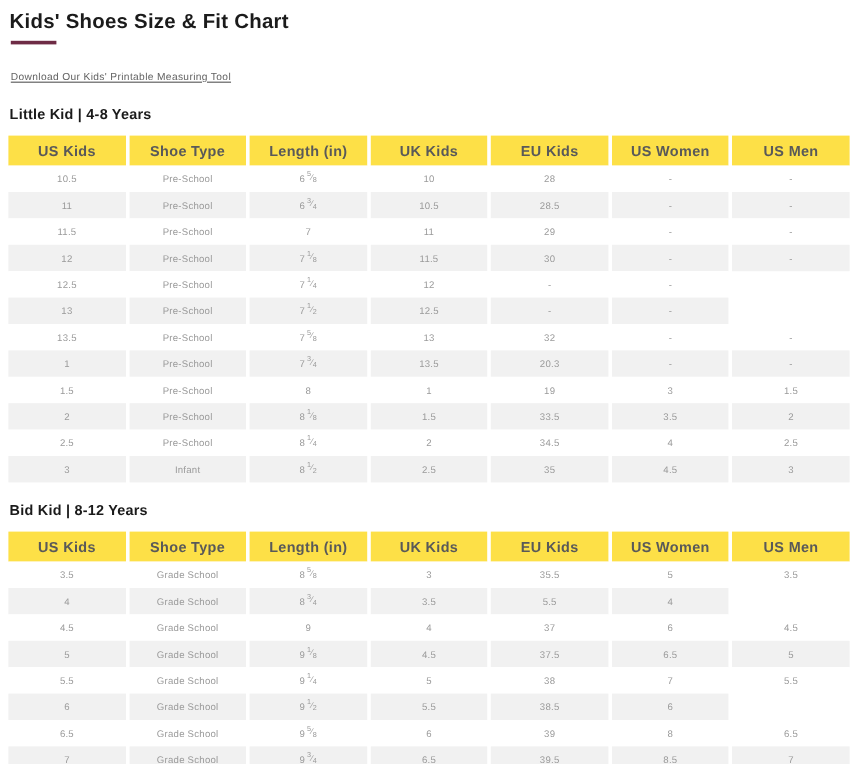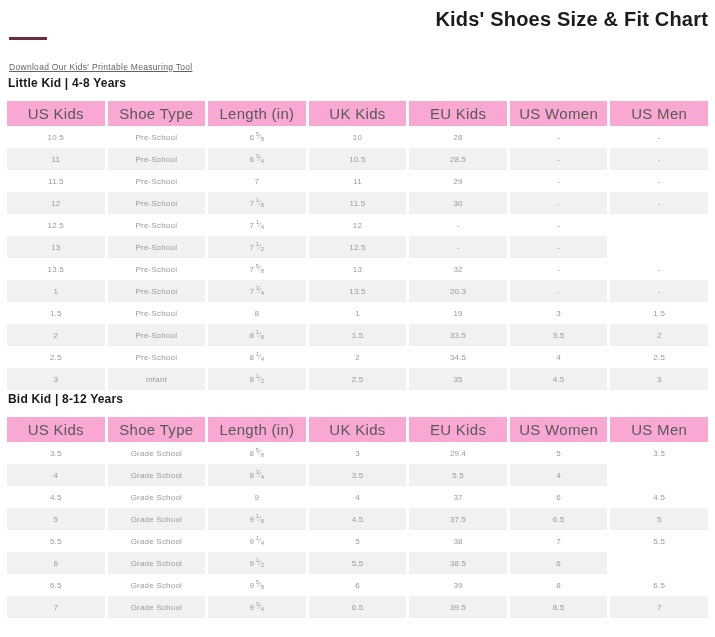--- a/index.html
+++ b/index.html
@@ -4,50 +4,50 @@
 <style>
   html,body { margin:0; padding:0; background:#ffffff; }
   body {
     width:715px; height:637px; overflow:hidden;
     font-family:"Liberation Sans", sans-serif;
     -webkit-font-smoothing:antialiased;
   }
   .wrap { padding:4px 7px 0 7px; }
 
   .page-title {
-    font-size:20px; font-weight:bold; color:#1b1b1b;
-    margin:4px 0 0 1px; letter-spacing:.2px;text-align:right;
+    font-size:17px; font-weight:bold; color:#1b1b1b;
+    margin:4px 0 0 1px; letter-spacing:.2px;
   }
   .accent-bar { width:38px; height:3px; margin:6px 0 0 2px; }
 
   .dl-link {
     display:inline-block; margin:22px 0 0 2px;
     font-size:8.5px; color:#636363; letter-spacing:.3px;
     text-decoration:underline; cursor:pointer;text-align:center;
   }
 
   .sec-heading {
     font-size:12px; font-weight:bold; color:#1b1b1b;
-    margin:2px 0 11px 1px; letter-spacing:.2px;
+    margin:16px 0 11px 1px; letter-spacing:.2px;
   }
 
   .size-table { width:701px; }
   .t-row {
     display:grid; grid-template-columns:repeat(7,1fr);
     column-gap:3px;
   }
   .c {
     display:flex; align-items:center; justify-content:center;
     height:22px; background:#ffffff;
     font-size:8px; color:#9a9a9a; letter-spacing:.2px;
     white-space:nowrap;
   }
   .t-row.head .c {
-    height:25px; background:#f9a8d4;
-    font-size:15px; color:#595959; letter-spacing:.3px;
+    height:25px; background:#fde047;
+    font-size:12px; color:#595959; letter-spacing:.3px;font-weight:bold;
   }
   .t-row.stripe .c { background:#f1f1f1; }
 
   .fnum { font-size:6px; position:relative; top:-3px; margin-left:1.5px; }
   .fsl  { font-size:7px; position:relative; top:-1px; }
   .fden { font-size:6px; position:relative; top:2px; }
 </style>
 </head>
 <body>
 
@@ -241,21 +241,21 @@
       <div class="t-row">
         <div class="c">3.5</div>
         <div class="c">Grade School</div>
         <div class="c">
           <span>8</span>
           <span class="fnum">5</span>
           <span class="fsl">⁄</span>
           <span class="fden">8</span>
         </div>
         <div class="c">3</div>
-        <div class="c">29.4</div>
+        <div class="c">35.5</div>
         <div class="c">5</div>
         <div class="c">3.5</div>
       </div>
       <div class="t-row stripe">
         <div class="c">4</div>
         <div class="c">Grade School</div>
         <div class="c">
           <span>8</span>
           <span class="fnum">3</span>
           <span class="fsl">⁄</span>

